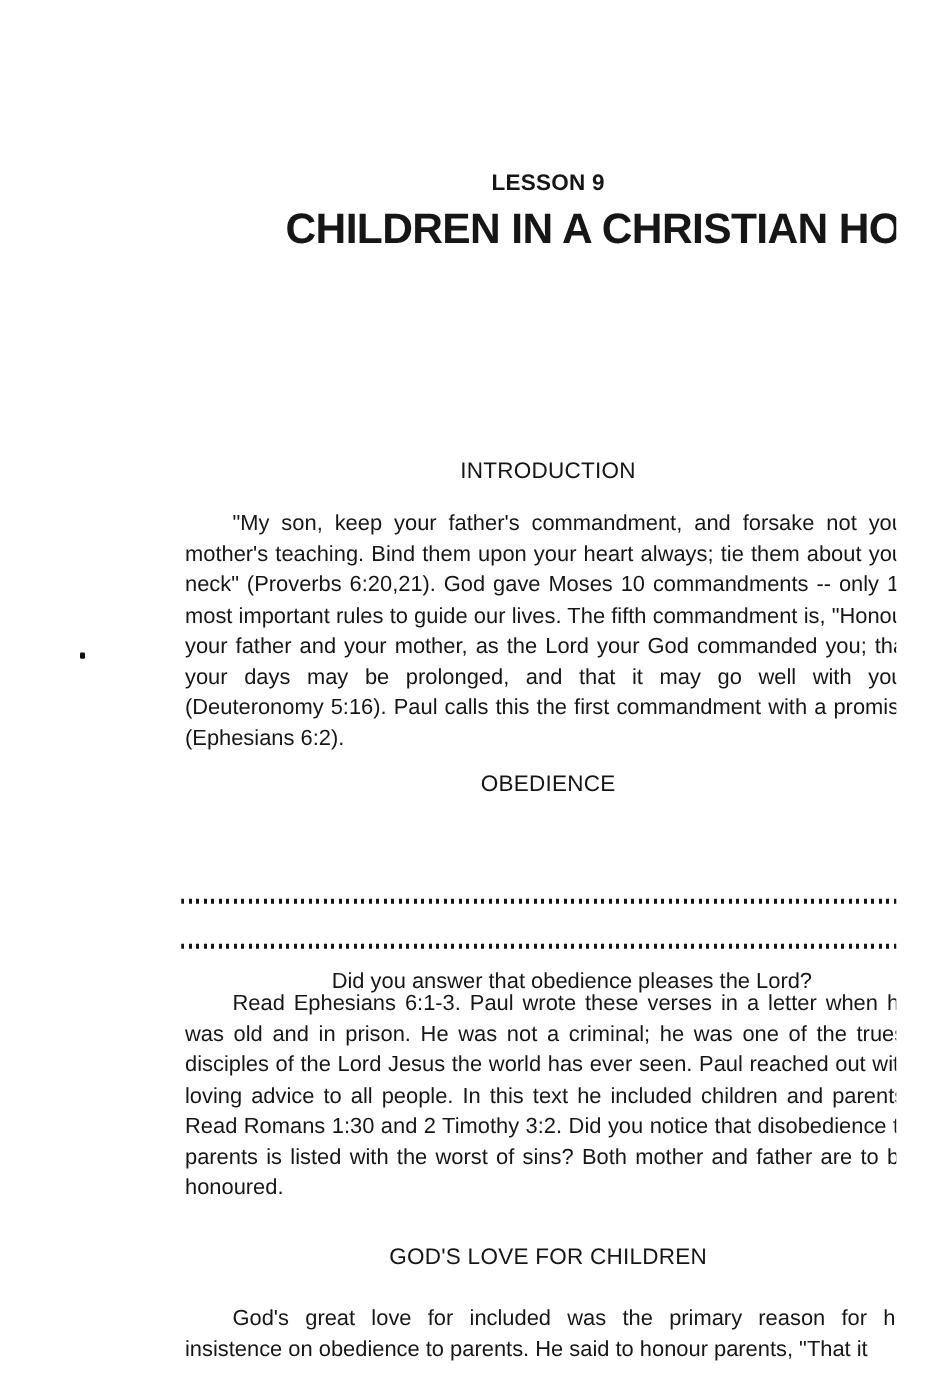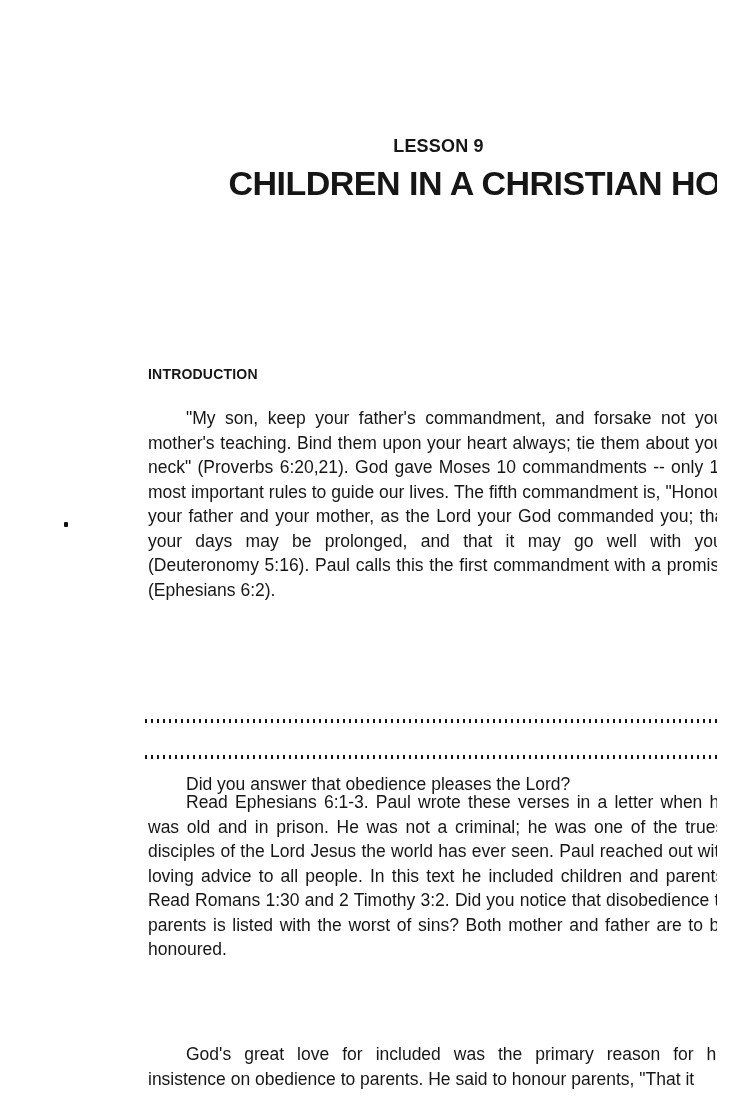--- a/index.html
+++ b/index.html
@@ -29,34 +29,35 @@
   }
   .body-text { font-size: 17.5px; line-height: 24.5px; }
   .memory-block { top: 190px; left: 82px; width: 585px; }
   .memory-quote {
     font-style: italic;
     text-align: justify;
     text-align-last: justify;
   }
   .section-heading {
     left: 82px; width: 585px;
-    font-size: 14px; font-weight: 700;
+    text-align: center;
+    font-size: 18px; font-weight: 400;
     letter-spacing: 0.2px;
   }
   .heading-introduction { top: 300px; }
   .heading-obedience { top: 551px; }
   .heading-gods-love { top: 929px; }
   .para {
     left: 82px; width: 585px;
     text-align: justify;
   }
   .indent { text-indent: 38px; }
   .para-introduction { top: 340px; }
   .para-obedience-question { top: 588px; }
-  .para-obedience-followup { top: 706px; text-align: left; }
+  .para-obedience-followup { top: 706px; text-align: center; }
   .para-obedience-main { top: 724px; }
   .para-gods-love { top: 976px; }
   .answer-line {
     left: 81px; width: 587px; height: 3px;
     background: repeating-linear-gradient(to right, #161616 0 2.3px, transparent 2.3px 6px);
   }
   .answer-line-1 { top: 655px; }
   .answer-line-2 { top: 691px; }
   .page-number {
     top: 1043px; left: 82px; width: 585px;
@@ -77,30 +78,32 @@
 
   <div class="abs lesson-label">LESSON 9</div>
 
   <h1 class="abs doc-title">CHILDREN IN A CHRISTIAN HOME</h1>
 
 
   <h2 class="abs section-heading heading-introduction">INTRODUCTION</h2>
 
   <p class="abs para body-text indent para-introduction">"My son, keep your father's commandment, and forsake not your mother's teaching. Bind them upon your heart always; tie them about your neck" (Proverbs 6:20,21). God gave Moses 10 commandments -- only 10 most important rules to guide our lives. The fifth commandment is, "Honour your father and your mother, as the Lord your God commanded you; that your days may be prolonged, and that it may go well with you" (Deuteronomy 5:16). Paul calls this the first commandment with a promise (Ephesians 6:2).</p>
 
+  <h2 class="abs section-heading heading-obedience">OBEDIENCE</h2>
 
 
   <div class="abs answer-line answer-line-1"></div>
 
   <div class="abs answer-line answer-line-2"></div>
 
   <p class="abs para body-text indent para-obedience-followup">Did you answer that obedience pleases the Lord?</p>
 
   <p class="abs para body-text indent para-obedience-main">Read Ephesians 6:1-3. Paul wrote these verses in a letter when he was old and in prison. He was not a criminal; he was one of the truest disciples of the Lord Jesus the world has ever seen. Paul reached out with loving advice to all people. In this text he included children and parents. Read Romans 1:30 and 2 Timothy 3:2. Did you notice that disobedience to parents is listed with the worst of sins? Both mother and father are to be honoured.</p>
 
+  <h2 class="abs section-heading heading-gods-love">GOD'S LOVE FOR CHILDREN</h2>
 
   <p class="abs para body-text indent para-gods-love">God's great love for included was the primary reason for his insistence on obedience to parents. He said to honour parents, "That it</p>
 
 
   <span class="abs artifact artifact-1"></span>
   <span class="abs artifact artifact-2"></span>
   <span class="abs artifact artifact-3"></span>
   <span class="abs artifact artifact-4"></span>
   <span class="abs artifact artifact-5"></span>
 

